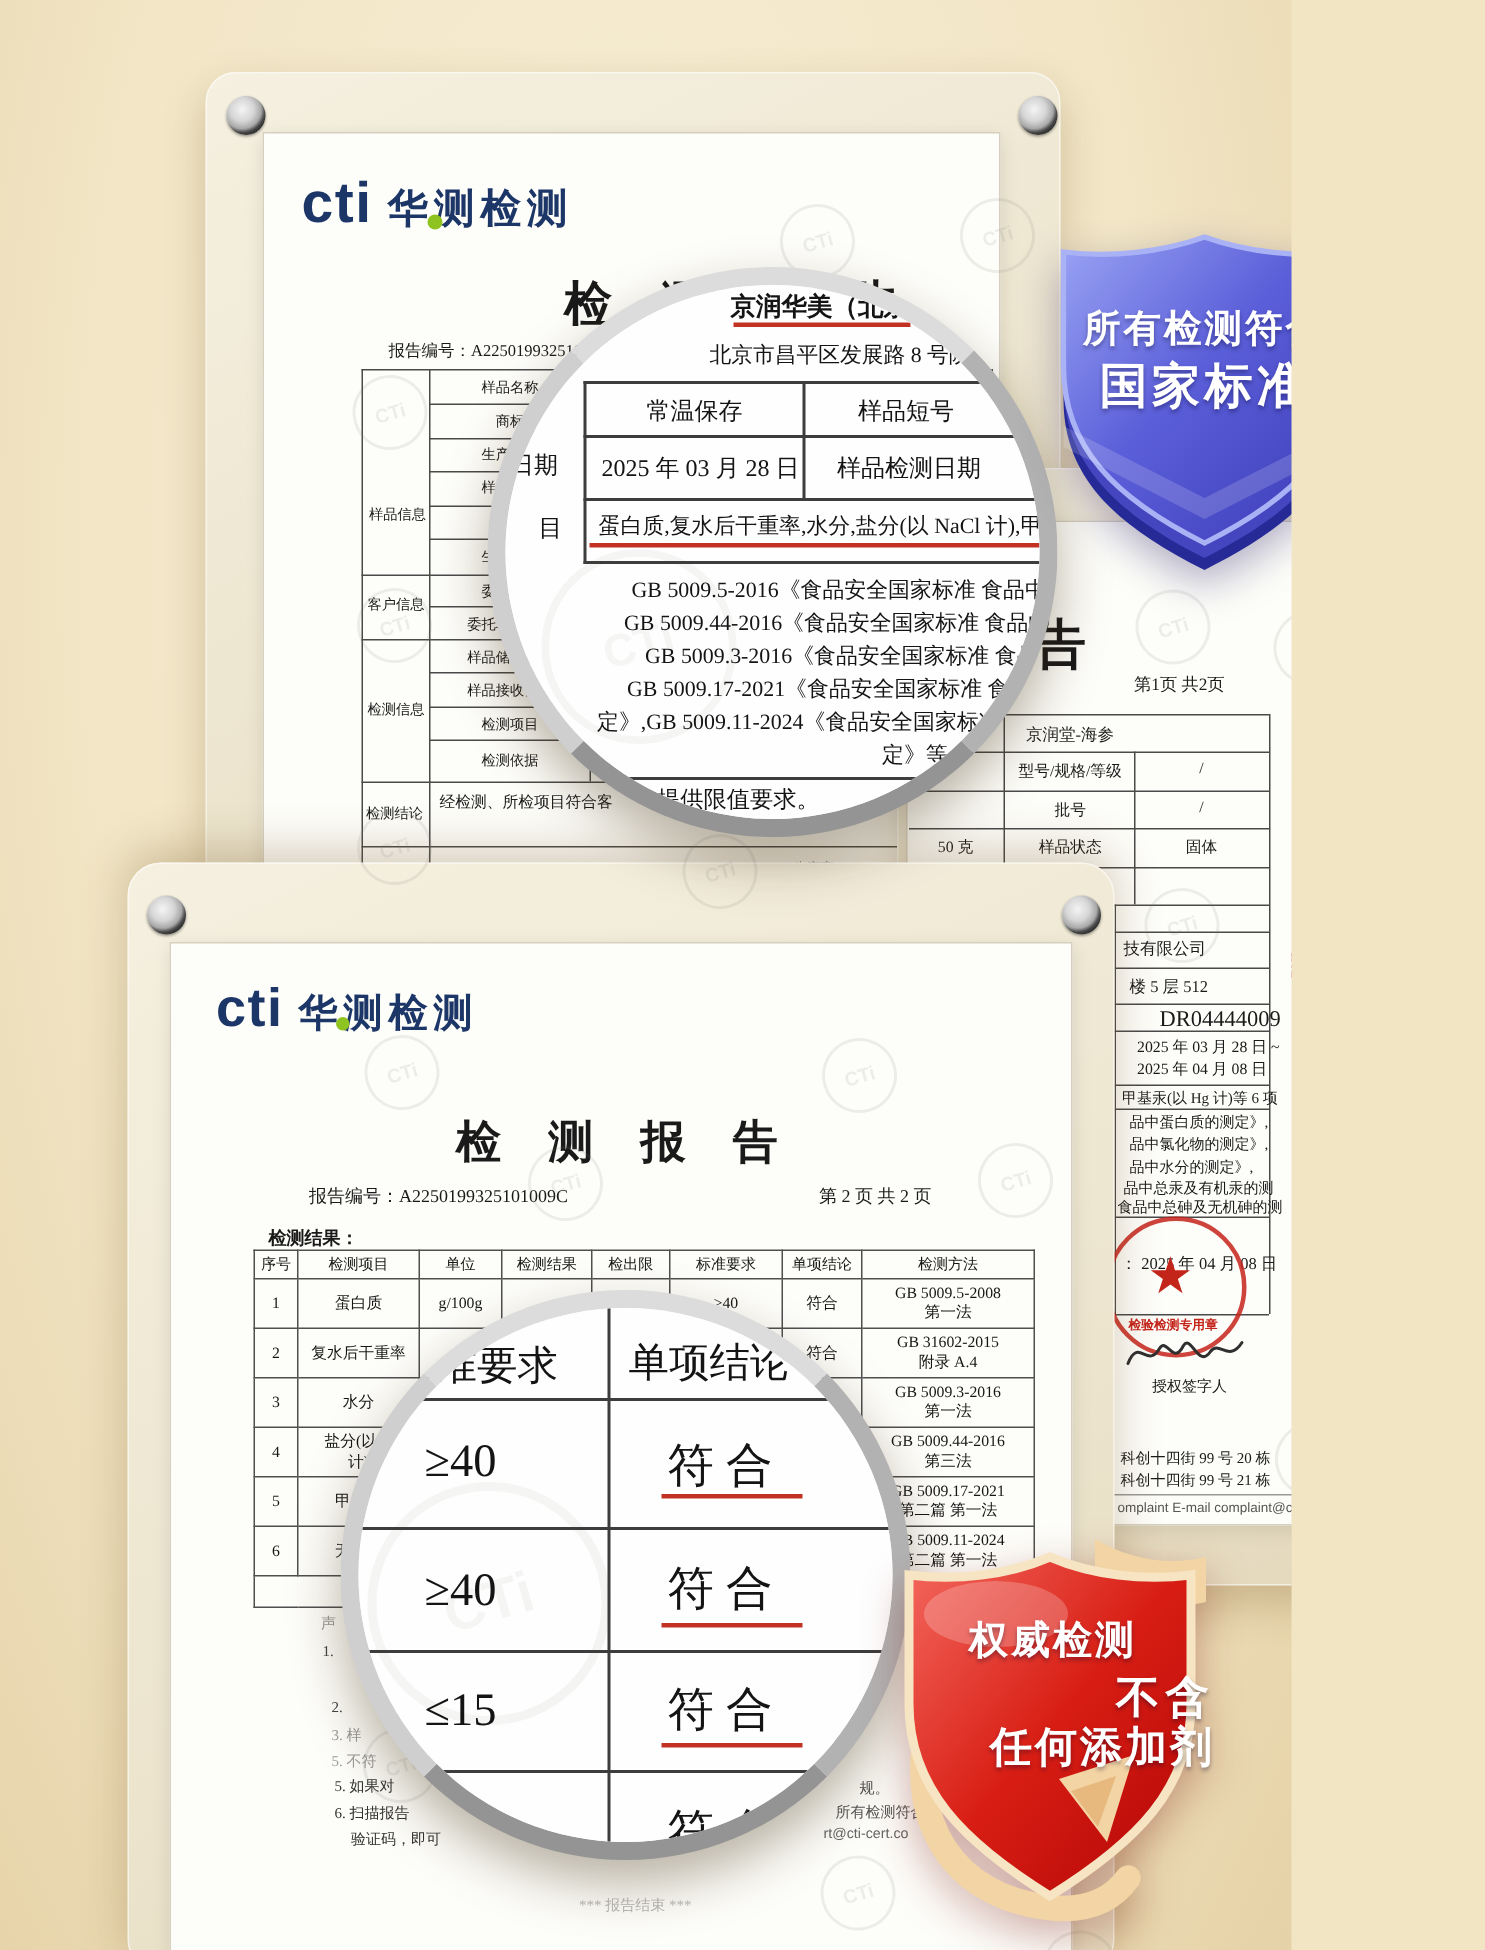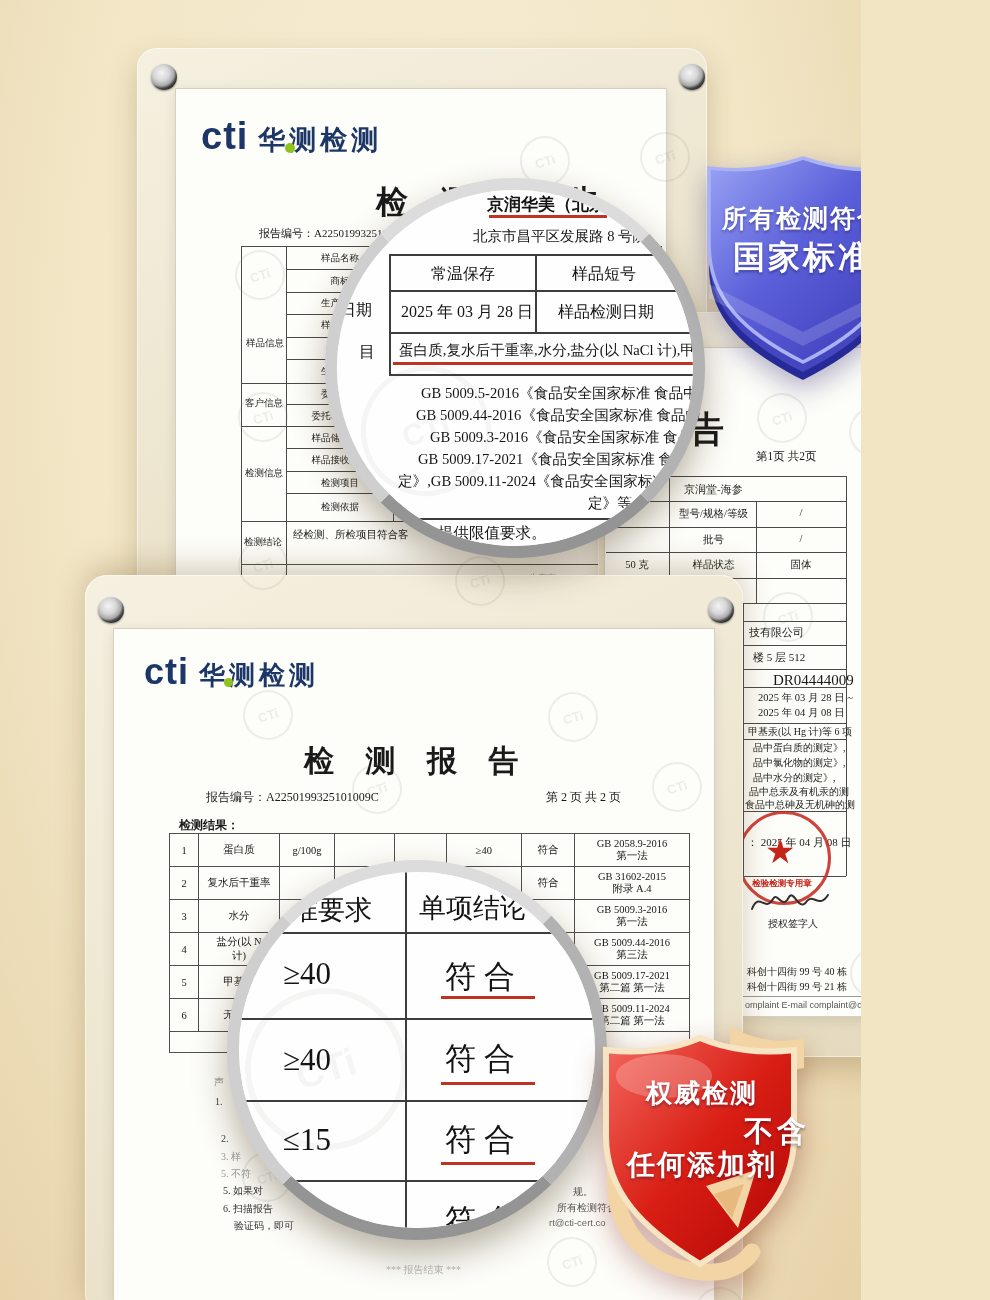--- a/index.html
+++ b/index.html
@@ -172,21 +172,21 @@
 
     <div class="stamp-ring" style="left:132px;top:463px;width:88px;height:88px;"></div>
     <div class="dt red" style="left:160px;top:483px;font-size:34px;">★</div>
     <div class="dt red" style="left:141px;top:530px;font-size:8.5px;width:72px;text-align:center;font-weight:bold;">检验检测专用章</div>
 
     <svg class="abs" style="left:144px;top:539px;" width="82" height="30" viewBox="0 0 82 30">
       <path d="M3 22 C10 4 16 26 24 12 C29 4 33 24 40 10 C45 2 50 26 58 14 C64 6 70 22 79 8" stroke="#2f2f2f" stroke-width="2" fill="none" stroke-linecap="round"></path>
     </svg>
     <div class="dt serif" style="left:163px;top:569px;font-size:10px;">授权签字人</div>
 
-    <div class="dt serif" style="left:142px;top:617px;font-size:10px;">科创十四街 99 号 40 栋</div>
+    <div class="dt serif" style="left:142px;top:617px;font-size:10px;">科创十四街 99 号 20 栋</div>
     <div class="dt serif" style="left:142px;top:632px;font-size:10px;">科创十四街 99 号 21 栋</div>
     <div class="hl" style="left:136px;top:648px;width:145px;background:#999;"></div>
     <div class="dt" style="left:140px;top:652px;font-size:9px;color:#555;">omplaint E-mail complaint@cti-cert.com</div>
   </div>
 
   <div class="frame" style="left:85px;top:575px;width:658px;height:740px;border-radius:22px;box-shadow:0 -8px 30px rgba(110,80,30,.28), inset 0 0 0 1px rgba(255,255,255,.55);">
     <div class="screw" style="left:13px;top:22px;"></div>
     <div class="screw" style="left:623px;top:22px;"></div>
   </div>
   <div class="paper" style="left:113px;top:628px;width:600px;height:672px;">
@@ -203,33 +203,43 @@
           <col style="width:29px">
           <col style="width:81px">
           <col style="width:55px">
           <col style="width:60px">
           <col style="width:52px">
           <col style="width:75px">
           <col style="width:53px">
           <col style="width:115px">
         </colgroup>
       <tbody>
+          <tr class="hd">
+        <td>序号</td>
+            <td>检测项目</td>
+            <td>单位</td>
+            <td>检测结果</td>
+            <td>检出限</td>
+            <td>标准要求</td>
+            <td>单项结论</td>
+            <td>检测方法</td>
+      </tr>
       <tr class="dr">
         <td>1</td>
             <td>
               <div>蛋白质</div>
               <div></div>
             </td>
             <td>g/100g</td>
             <td></td>
             <td></td>
             <td>≥40</td>
             <td>符合</td>
             <td>
-              <div>GB 2058.9-2016</div>
+              <div>GB 5009.5-2008</div>
               <div>第一法</div>
             </td>
       </tr>
       <tr class="dr">
         <td>2</td>
             <td>
               <div>复水后干重率</div>
             </td>
             <td></td>
             <td></td>
@@ -427,16 +437,16 @@
       <path d="M26 120 C8 190 42 242 108 248 C132 250 148 242 158 228" stroke="#f3d4a4" stroke-width="17" fill="none" stroke-linecap="round"></path>
       <path d="M136 2 C160 16 186 20 210 14 L210 44 C186 50 158 42 136 24 Z" fill="#f3d4a4"></path>
       <path d="M106 14 C134 26 168 30 200 26 L200 112 C200 168 164 204 106 240 C48 204 12 168 12 112 L12 26 C44 30 78 26 106 14 Z" fill="url(#rsg)" stroke="#f7e4c3" stroke-width="6"></path>
       <ellipse cx="70" cy="52" rx="48" ry="22" fill="rgba(255,255,255,.22)"></ellipse>
 
       <path d="M162 146 L112 162 L144 204 Z" fill="#f3d4a4"></path>
       <path d="M150 160 L120 170 L138 194 Z" fill="#e8b97e"></path>
     </svg>
     <div class="shield-text" style="top:52px;font-size:26px;">权威检测</div>
     <div class="shield-text" style="top:88px;font-size:29px;letter-spacing:4px;text-align:right;">不含</div>
-    <div class="shield-text" style="top:122px;font-size:28px;">任何添加剂</div>
+    <div class="shield-text" style="top:122px;font-size:28px;text-align:right;">任何添加剂</div>
   </div>
 
 </div>
 
 </body></html>

